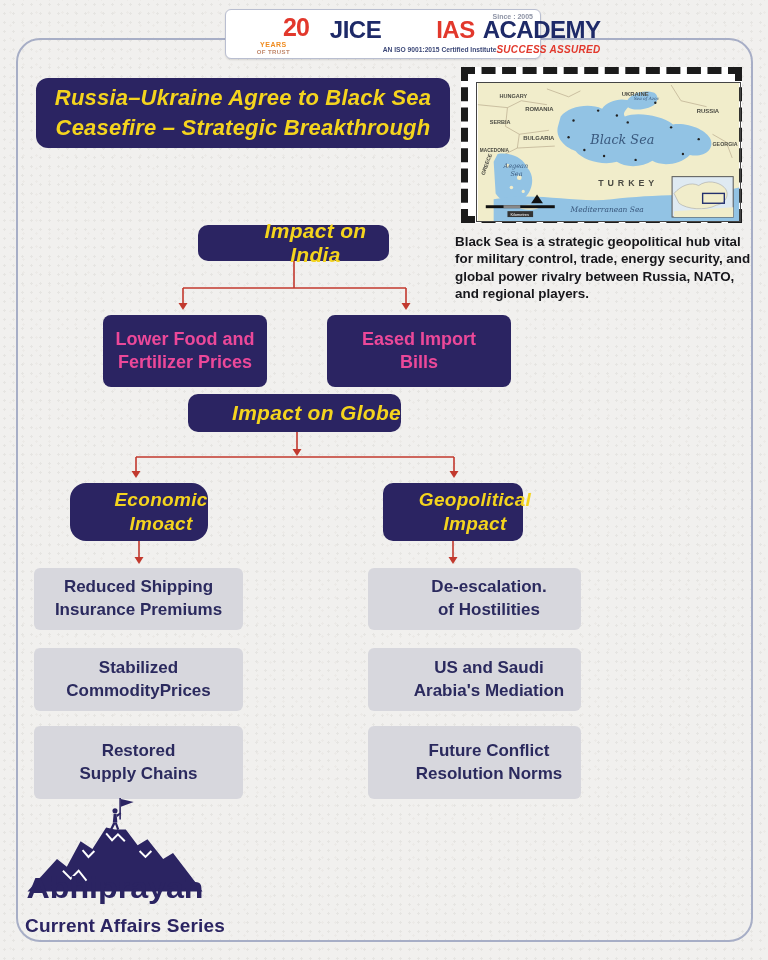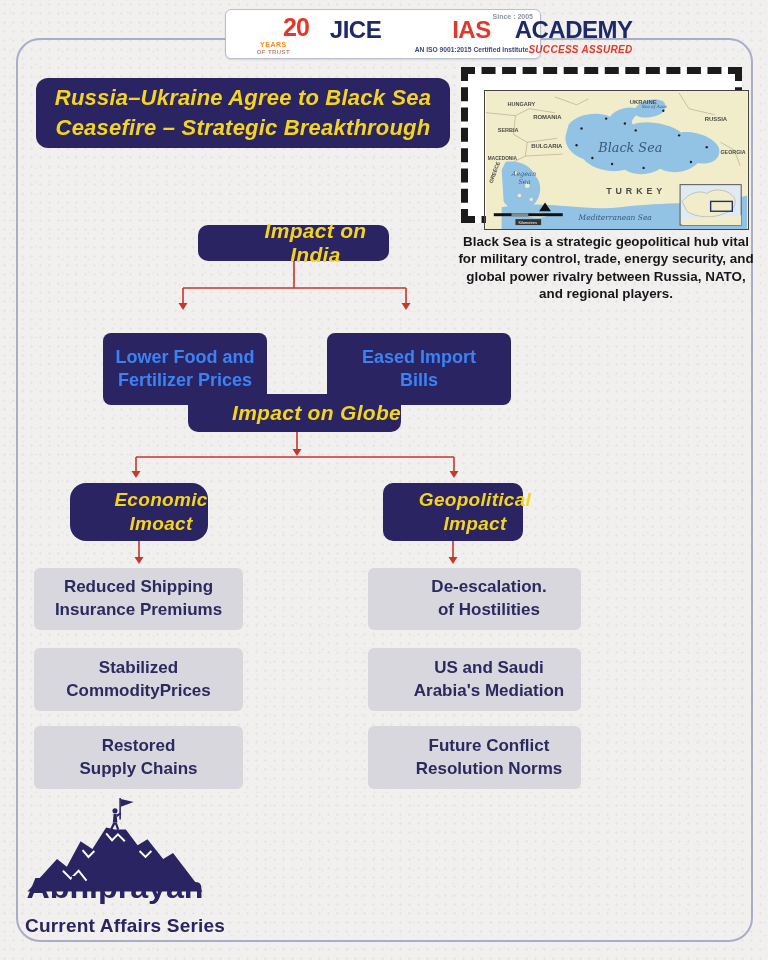--- a/index.html
+++ b/index.html
@@ -35,78 +35,78 @@
     display:flex;align-items:center;gap:7px;padding:3px 10px 3px 12px;z-index:5;
     box-shadow:0 1px 2px rgba(0,0,0,.12);
   }
   .since{position:absolute;top:3px;right:7px;font-size:7px;color:#8d93a5;font-weight:bold;}
   .years-block{display:flex;flex-direction:column;align-items:center;line-height:1;margin-top:2px;}
   .years-num{font-size:25px;font-weight:900;color:var(--brand-red);letter-spacing:-1px;margin-left:45px;}
   .years-lbl{font-size:7px;font-weight:900;color:var(--brand-orange);letter-spacing:.5px;margin-top:1px;}
   .trust-lbl{font-size:6px;font-weight:bold;color:#c0876a;letter-spacing:.4px;margin-top:1px;}
   .logo-divider{width:1px;height:36px;background:#3a3f55;}
   .brand-block{display:flex;flex-direction:column;flex:1;margin-top:4px;}
-  .brand-line{font-size:24px;font-weight:900;line-height:1;letter-spacing:-.5px;display:flex;gap:24px;}
+  .brand-line{font-size:24px;font-weight:900;line-height:1;letter-spacing:-.5px;display:flex;gap:8px;}
   .brand-jice,.brand-academy{color:var(--brand-navy);}
   .brand-ias{color:var(--brand-red);margin-left:47px;}
   .brand-sub{display:flex;justify-content:flex-end;align-items:center;margin-top:2px;}
   .iso-line{font-size:6.7px;font-weight:bold;color:#3c4878;}
   .tagline{font-size:10px;font-weight:900;font-style:italic;color:var(--brand-red);letter-spacing:.3px;}
 
   
   .title-banner{
     position:absolute;left:36px;top:78px;width:414px;height:70px;
     background:var(--navy);border-radius:12px;
     display:flex;align-items:center;justify-content:center;text-align:center;
     color:var(--yellow);font-weight:900;font-style:italic;font-size:22px;line-height:1.35;
     letter-spacing:.2px;
   }
 
   
   .map-frame{
     position:absolute;left:461px;top:67px;width:281px;height:156px;
-    background:#fff;border:7px dashed #1b1b1b;padding:16px;
+    background:#fff;border:7px dashed #1b1b1b;padding:8px;
   }
   .map-frame svg{display:block;border:1px solid #444;}
 
   
   .map-caption{
     position:absolute;left:455px;top:233px;width:302px;
-    text-align:center;font-size:13.4px;font-weight:bold;color:#17171b;line-height:1.3;
+    text-align:left;font-size:13.4px;font-weight:bold;color:#17171b;line-height:1.3;
   }
 
   
   .flow-heading{
     position:absolute;background:var(--navy);border-radius:10px;
     display:flex;align-items:center;justify-content:center;text-align:center;
     color:var(--yellow);font-weight:900;font-style:italic;letter-spacing:.3px;padding-left:44px;
   }
   .h-india{left:198px;top:225px;width:191px;height:36px;font-size:21px;}
   .h-globe{left:188px;top:394px;width:213px;height:38px;font-size:21px;}
   .h-economic{left:70px;top:483px;width:138px;height:58px;font-size:19px;line-height:1.25;border-radius:16px;}
   .h-geopolitical{left:383px;top:483px;width:140px;height:58px;font-size:19px;line-height:1.25;}
 
   .navy-box{
     position:absolute;background:var(--navy);border-radius:8px;
     display:flex;align-items:center;justify-content:center;text-align:center;
-    color:#3b82f6;font-weight:800;font-size:18px;line-height:1.3;margin-top:18px;
+    color:#ec4899;font-weight:800;font-size:18px;line-height:1.3;
   }
   .b-food{left:103px;top:315px;width:164px;height:72px;}
   .b-import{left:327px;top:315px;width:184px;height:72px;}
 
   .gray-box{
     position:absolute;background:var(--gray-box);border-radius:6px;
     display:flex;align-items:center;justify-content:center;text-align:center;
     color:var(--box-text-navy);font-weight:700;font-size:17px;line-height:1.35;
   }
   .g-l{left:34px;width:209px;}
   .g-r{left:368px;width:213px;padding-left:29px;}
   .row1{top:568px;height:62px;}
   .row2{top:648px;height:63px;}
-  .row3{top:726px;height:63px;}
+  .row3{top:726px;height:73px;}
 
   .connector-layer{position:absolute;left:0;top:0;width:768px;height:960px;pointer-events:none;z-index:2;}
 
   
   .footer-logo{position:absolute;left:20px;top:796px;width:190px;height:118px;}
   .series-label{
     position:absolute;left:25px;top:915px;font-size:19px;font-weight:800;color:var(--navy);
     letter-spacing:.2px;
   }
 

